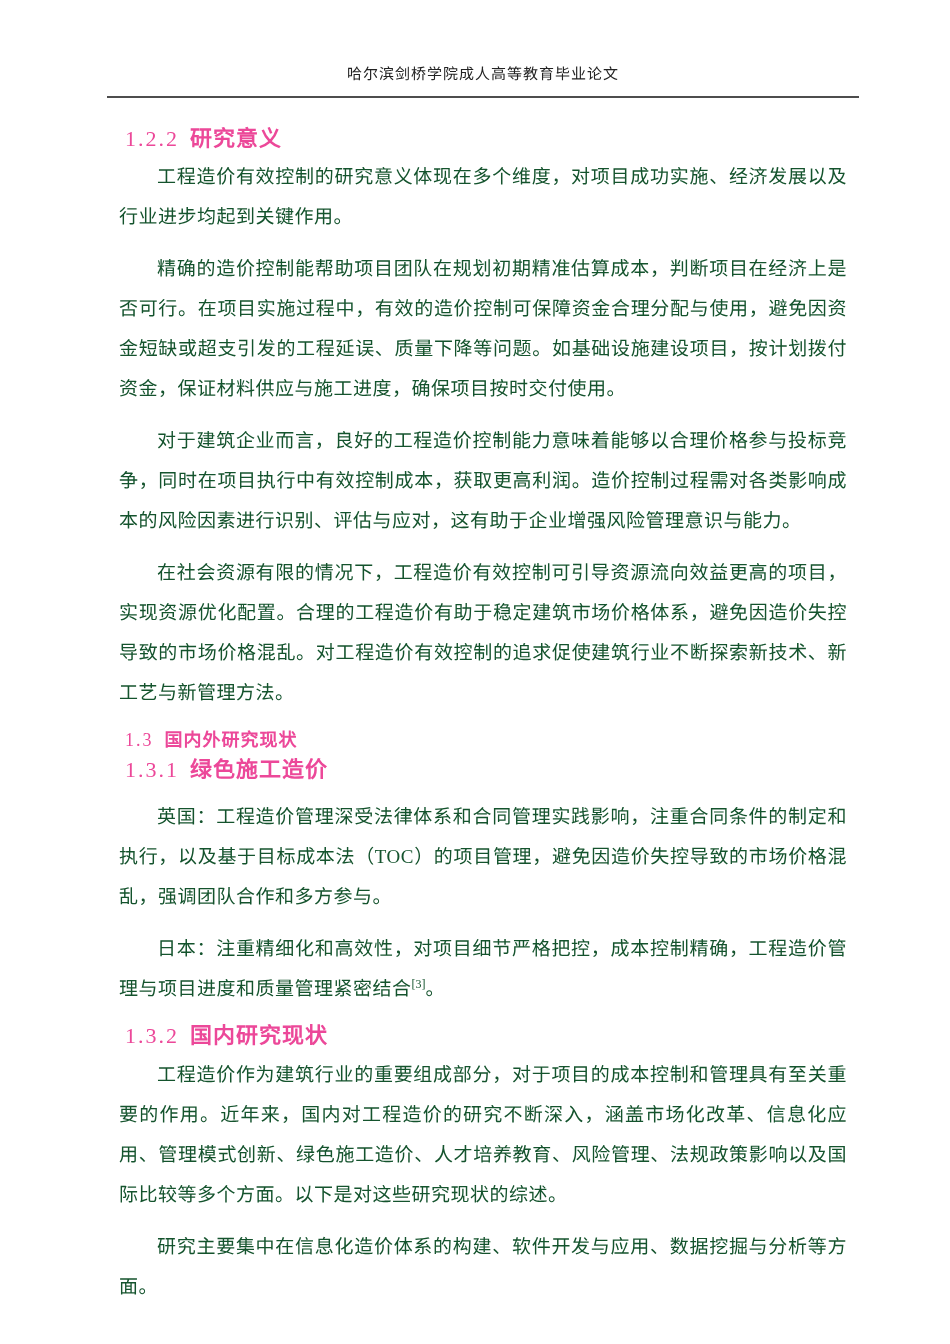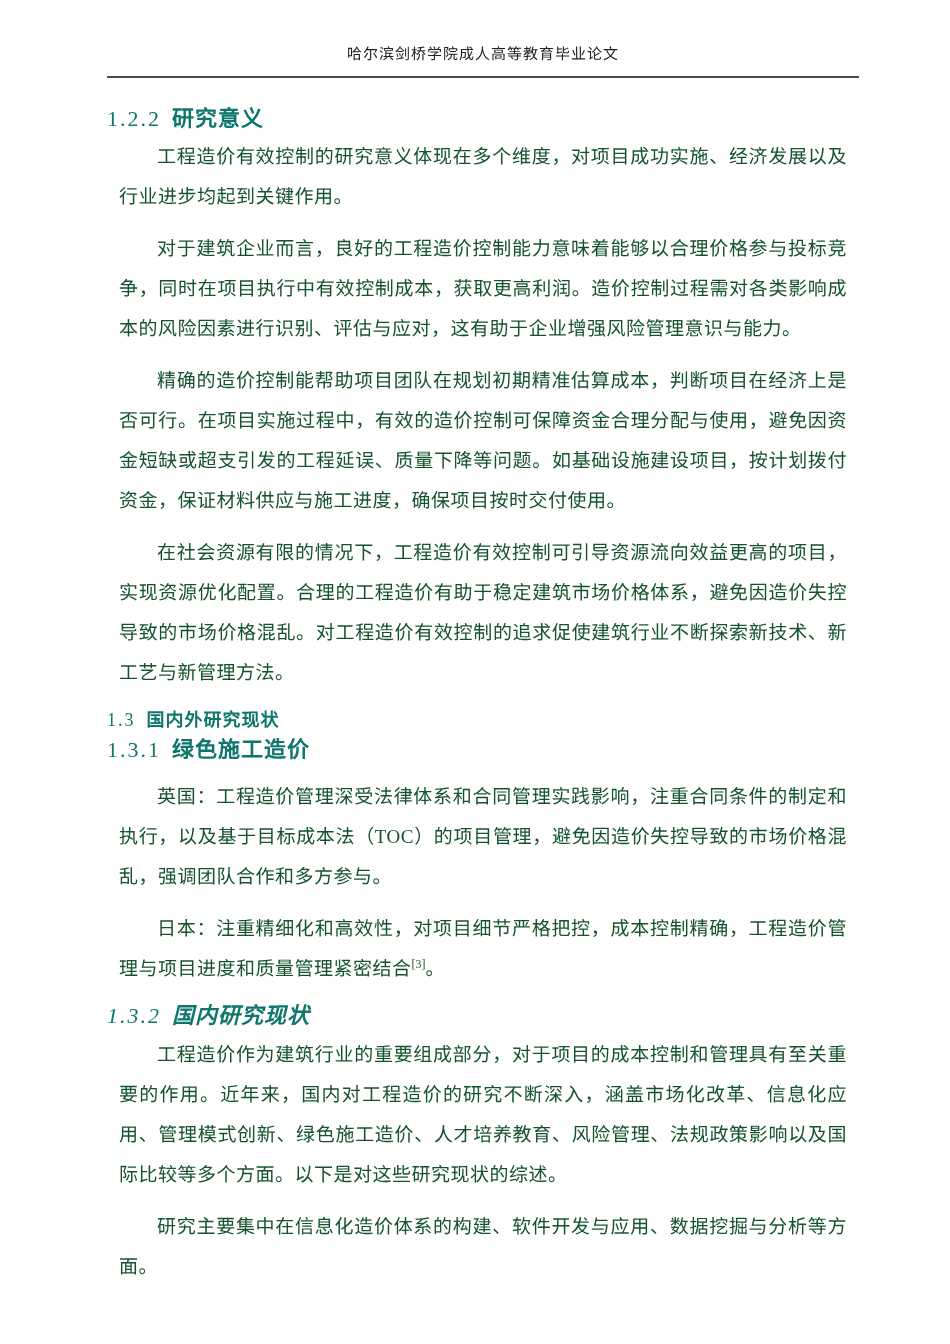--- a/index.html
+++ b/index.html
@@ -11,36 +11,37 @@
     position: relative;
     width: 950px;
     height: 1344px;
     background: #ffffff;
     box-sizing: border-box;
     padding: 0 91px 0 107px;
     overflow: hidden;
     color: #1c1c1c;
   }
   .doc-header {
-    padding-top: 46px;
+    padding-top: 66px;
     text-align: center;
     font-family: "Liberation Serif", "DejaVu Serif", serif;
     font-size: 15px;
     line-height: 16px;
     color: #222222;
     letter-spacing: 1px;
   }
   .header-rule {
     margin-top: 14px;
     border-bottom: 2px solid #4d4d4d;
     height: 0;
   }
   .heading {
     white-space: nowrap;
-    color: #0f766e;
+    color: #ec4899;
+    margin-left: 18px;
   }
   .heading .num {
     font-family: "Liberation Serif", "DejaVu Serif", serif;
     font-weight: 400;
     letter-spacing: 2px;
   }
   .heading .ttl {
     font-family: "Liberation Sans", "DejaVu Sans", sans-serif;
     font-weight: 700;
     margin-left: 11px;
@@ -50,21 +51,21 @@
     font-size: 22px;
     line-height: 30px;
   }
   .h-main {
     font-size: 18px;
     line-height: 30px;
   }
   #h122 { margin-top: 26px; }
   #h13  { margin-top: 4px; }
   #h131 { margin-top: 0; }
-  #h132 { margin-top: 2px; font-style: italic; }
+  #h132 { margin-top: 2px; }
   .para {
     margin: 12px;
     font-family: "Liberation Serif", "DejaVu Serif", serif;
     font-size: 19px;
     line-height: 40px;
     text-align: justify;
     text-justify: inter-ideograph;
     text-align-last: left;
     text-indent: 38px;
     color: #14532d;
@@ -85,22 +86,22 @@
 
   <div class="doc-header">哈尔滨剑桥学院成人高等教育毕业论文</div>
 
   <div class="header-rule"></div>
 
   <div id="h122" class="heading h-sub">
     <span class="num">1.2.2</span><span class="ttl">研究意义</span>
   </div>
 
   <p id="p1" class="para">工程造价有效控制的研究意义体现在多个维度，对项目成功实施、经济发展以及行业进步均起到关键作用。</p>
+  <p class="para">精确的造价控制能帮助项目团队在规划初期精准估算成本，判断项目在经济上是否可行。在项目实施过程中，有效的造价控制可保障资金合理分配与使用，避免因资金短缺或超支引发的工程延误、质量下降等问题。如基础设施建设项目，按计划拨付资金，保证材料供应与施工进度，确保项目按时交付使用。</p>
   <p class="para">对于建筑企业而言，良好的工程造价控制能力意味着能够以合理价格参与投标竞争，同时在项目执行中有效控制成本，获取更高利润。造价控制过程需对各类影响成本的风险因素进行识别、评估与应对，这有助于企业增强风险管理意识与能力。</p>
-  <p class="para">精确的造价控制能帮助项目团队在规划初期精准估算成本，判断项目在经济上是否可行。在项目实施过程中，有效的造价控制可保障资金合理分配与使用，避免因资金短缺或超支引发的工程延误、质量下降等问题。如基础设施建设项目，按计划拨付资金，保证材料供应与施工进度，确保项目按时交付使用。</p>
   <p class="para">在社会资源有限的情况下，工程造价有效控制可引导资源流向效益更高的项目，实现资源优化配置。合理的工程造价有助于稳定建筑市场价格体系，避免因造价失控导致的市场价格混乱。对工程造价有效控制的追求促使建筑行业不断探索新技术、新工艺与新管理方法。</p>
 
   <div id="h13" class="heading h-main">
     <span class="num">1.3</span><span class="ttl">国内外研究现状</span>
   </div>
 
   <div id="h131" class="heading h-sub">
     <span class="num">1.3.1</span><span class="ttl">绿色施工造价</span>
   </div>
 

